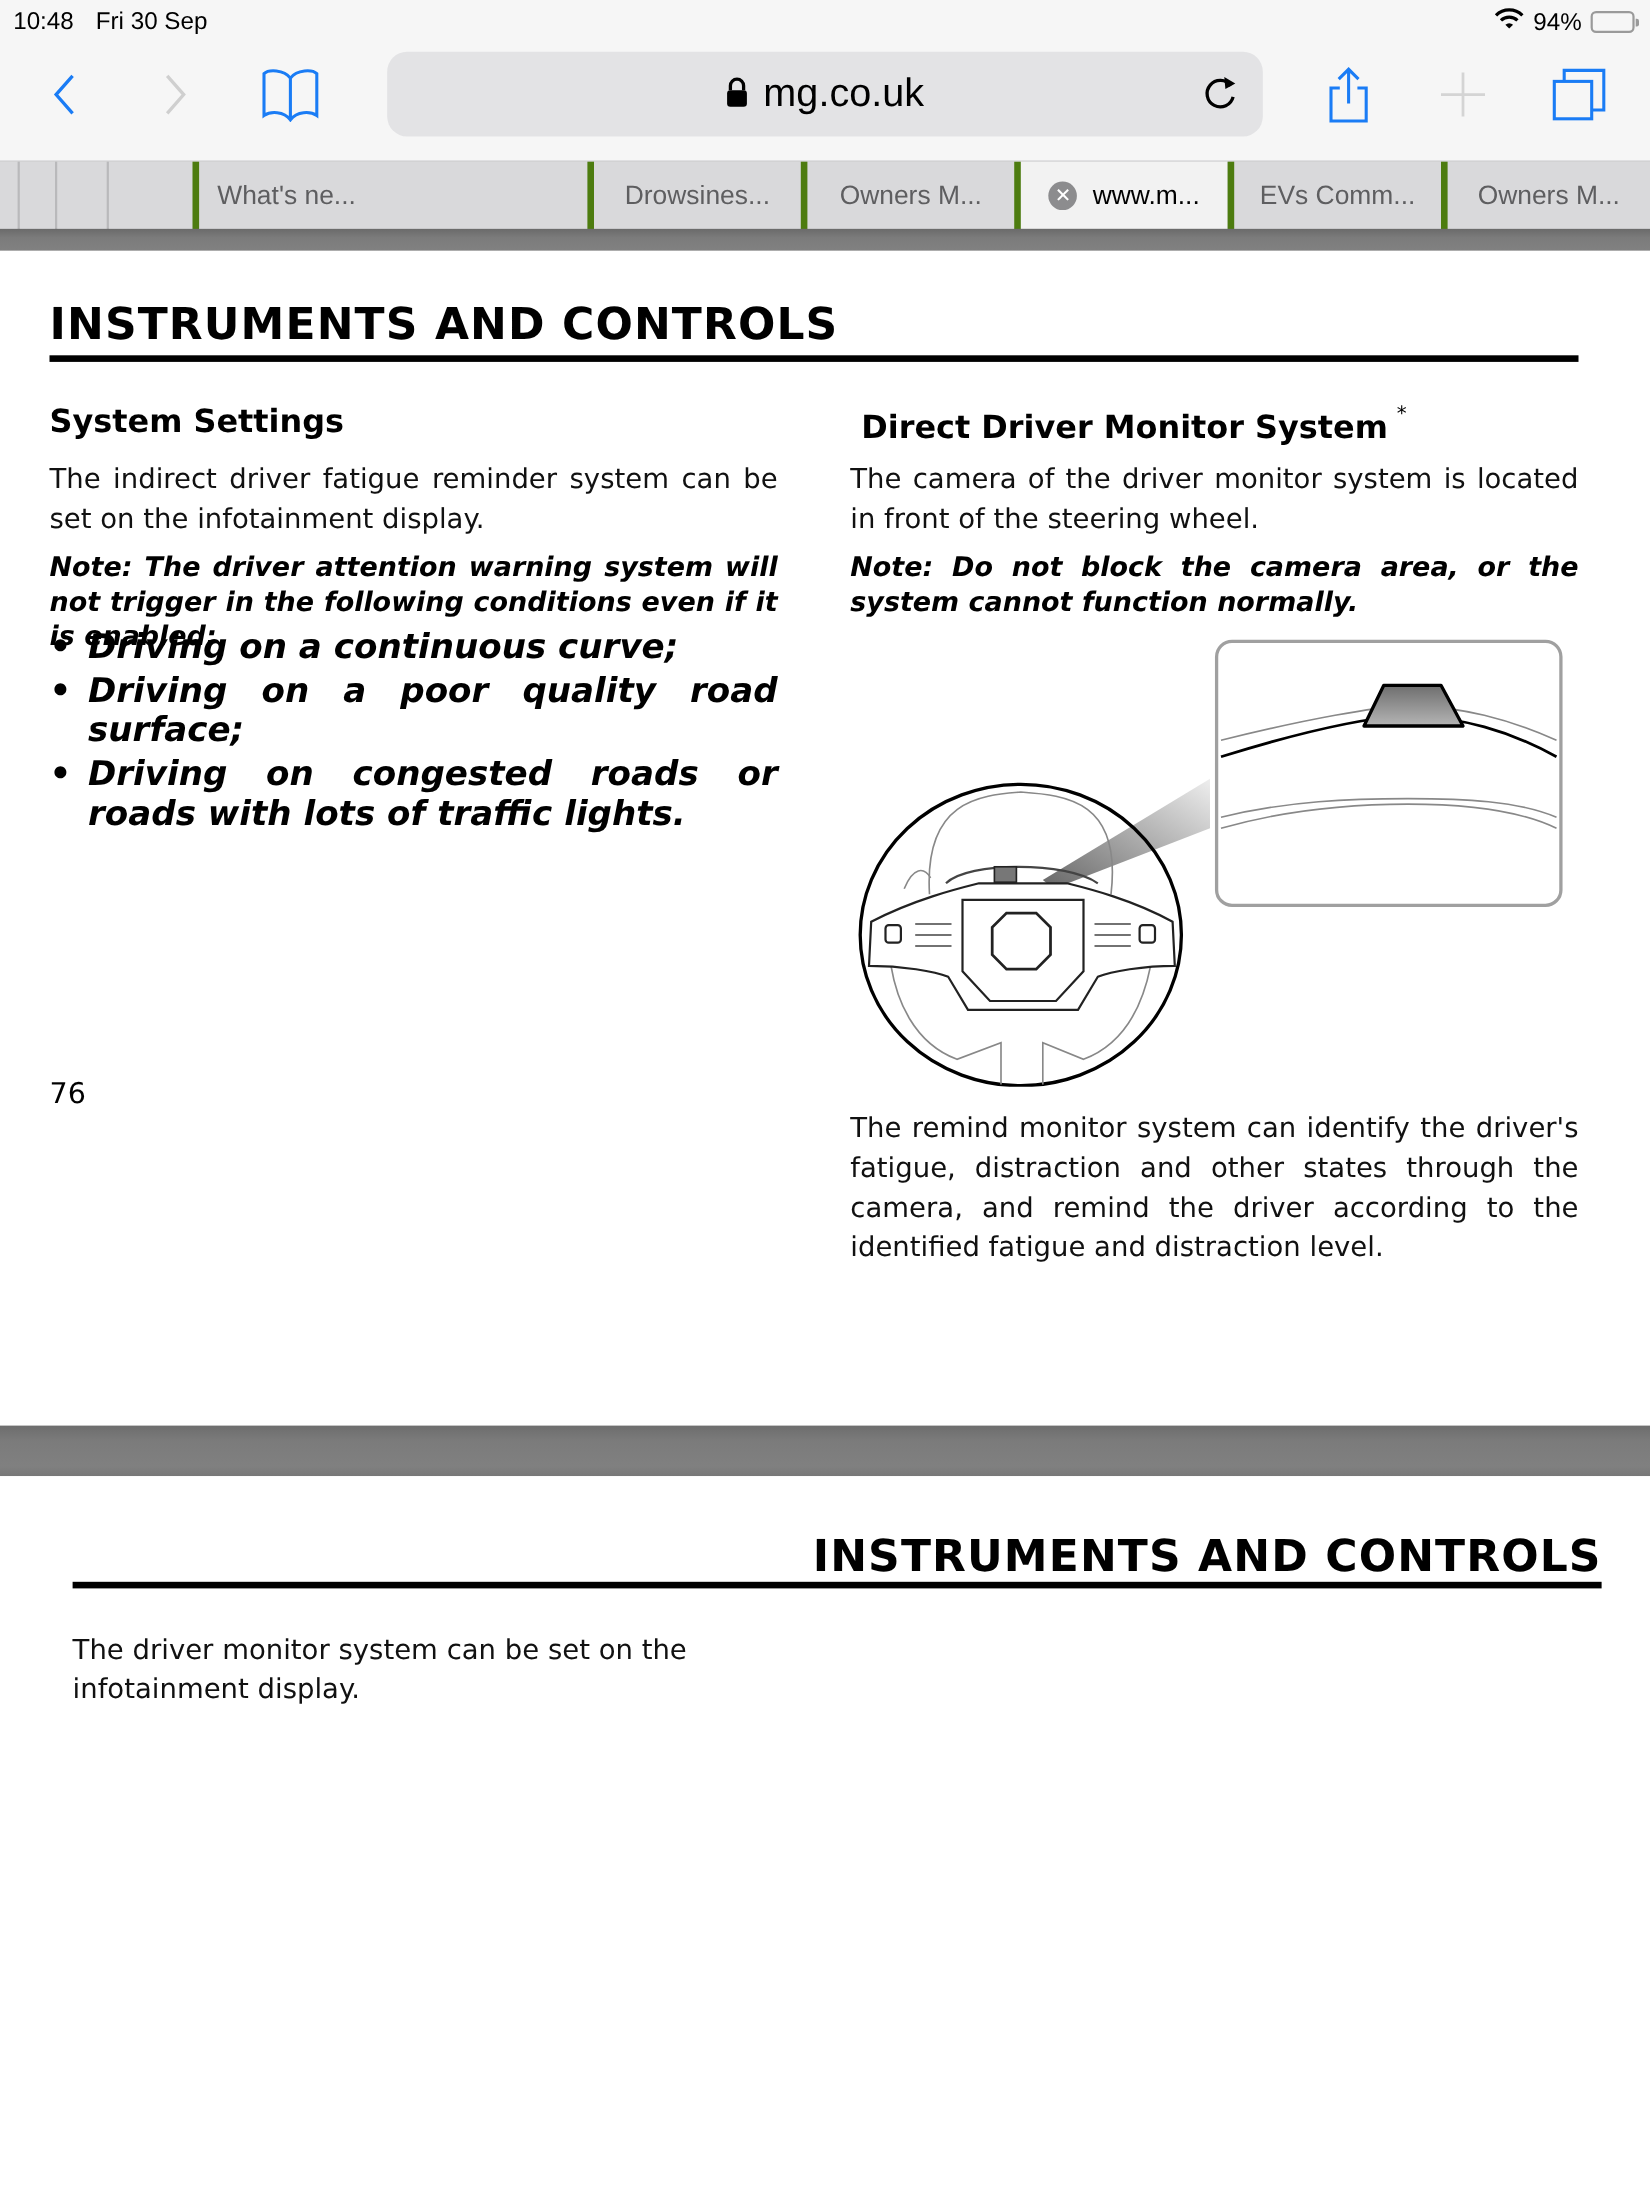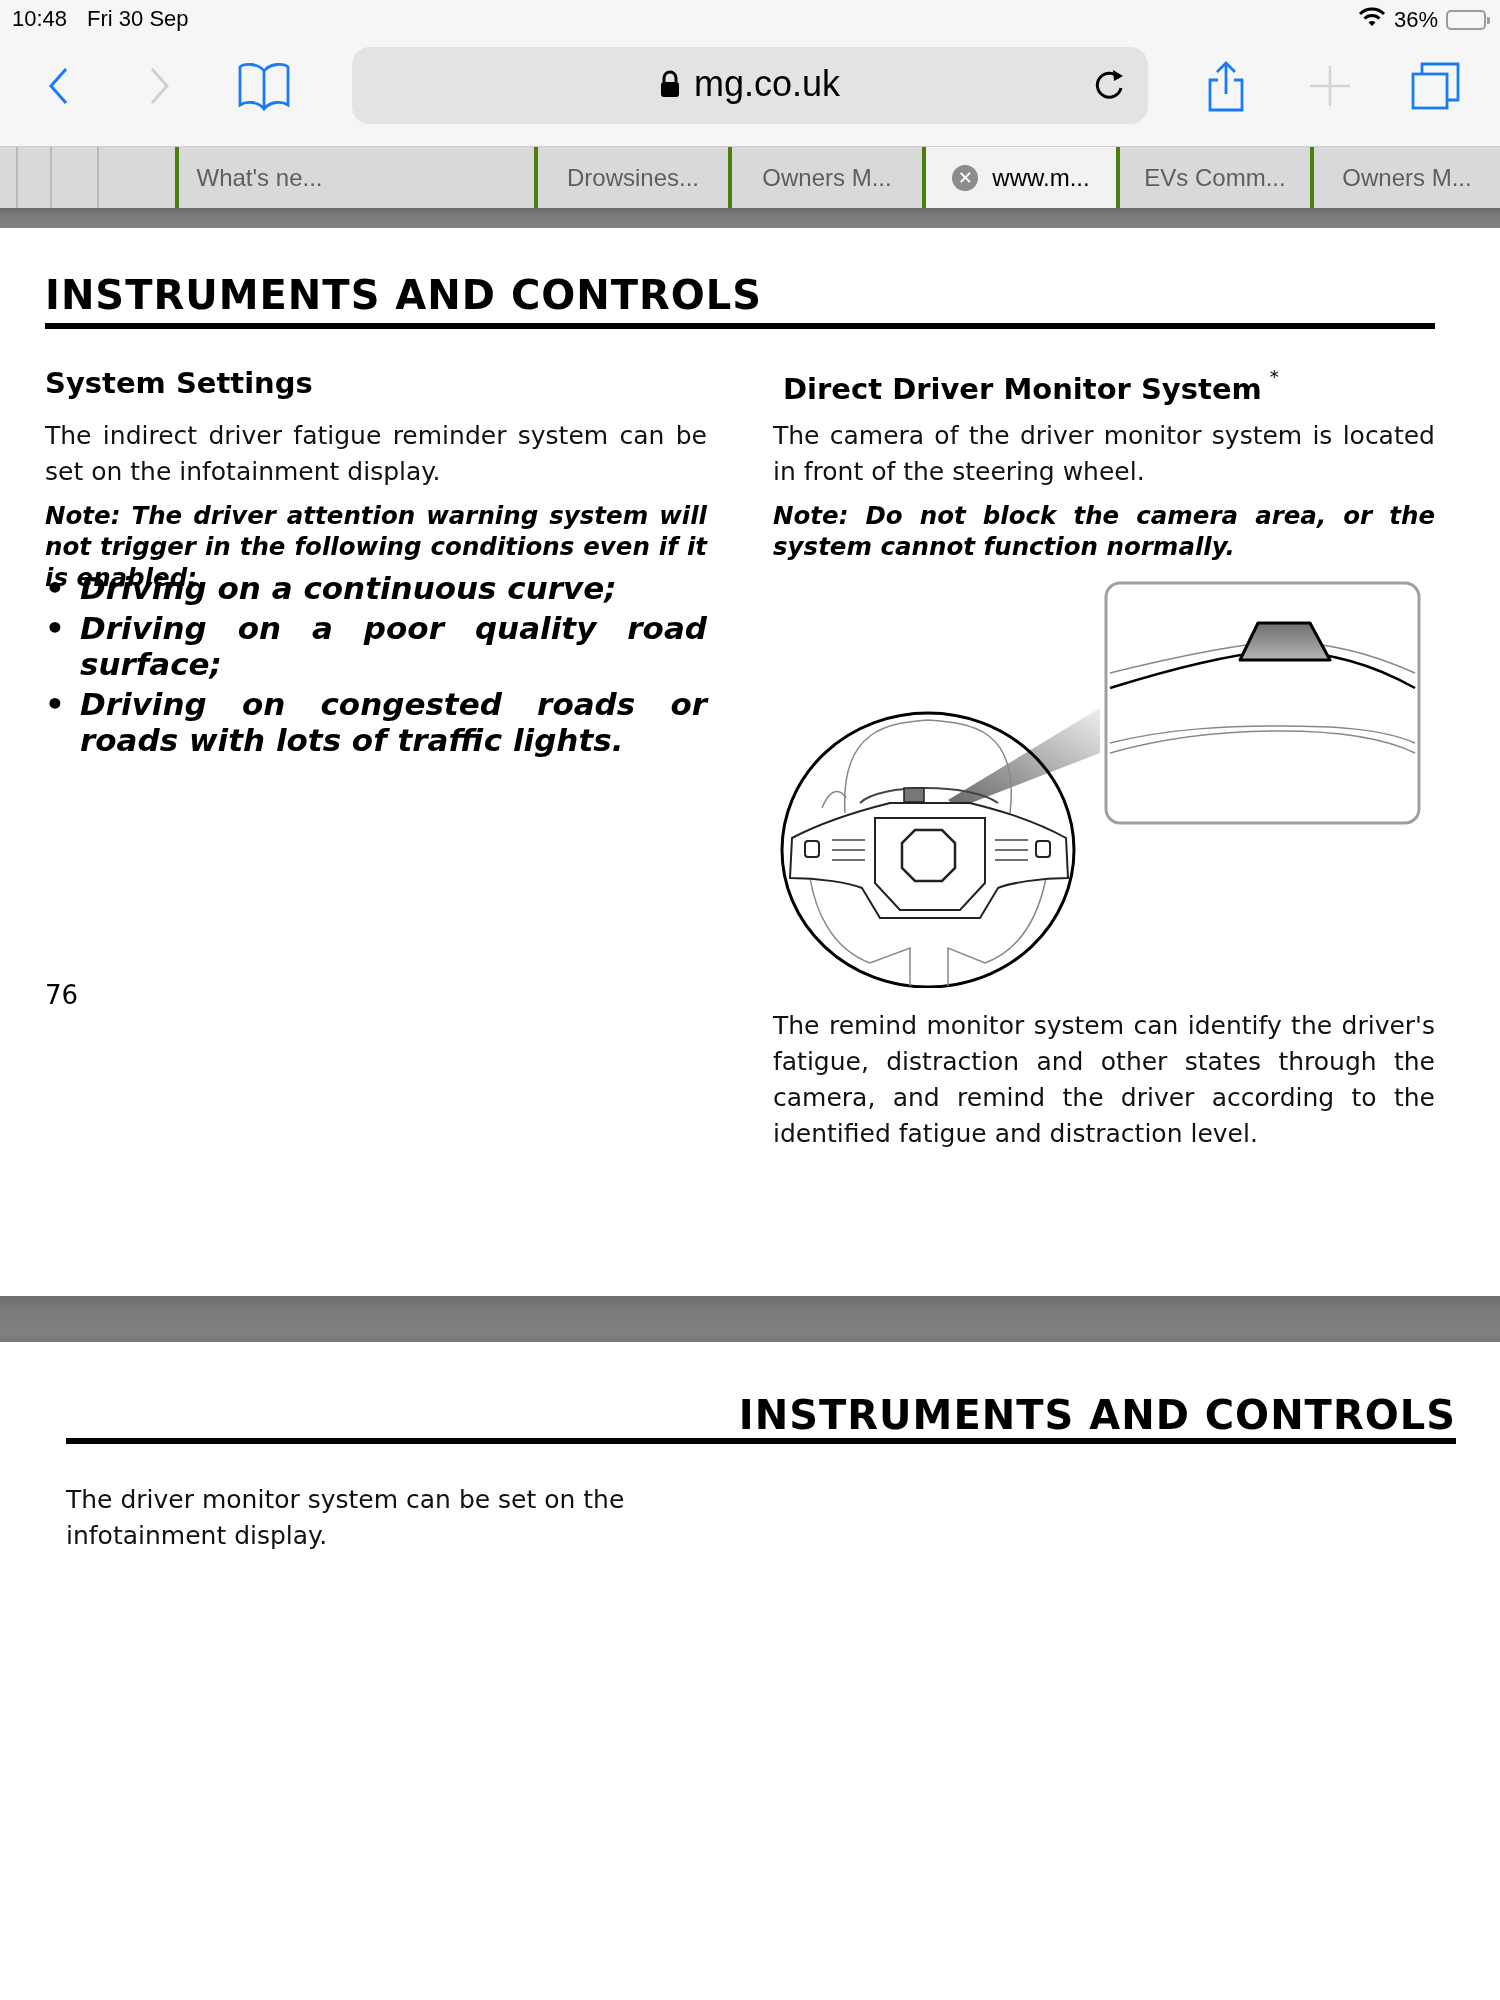--- a/index.html
+++ b/index.html
@@ -17,21 +17,21 @@
 
   .toolbar { position: absolute; left: 0; top: 44px; width: 1500px; height: 84px; }
   .tb-btn { position: absolute; top: 12px; width: 60px; height: 60px; display: flex; align-items: center; justify-content: center; }
   .address-bar { position: absolute; left: 352px; top: 3px; width: 796px; height: 77px; background: #e3e3e5; border-radius: 18px; }
   .address-text { position: absolute; left: 0; right: 0; top: 16px; text-align: center; font-size: 36px; color: #000; display: flex; justify-content: center; align-items: center; gap: 14px; }
   .reload { position: absolute; right: 14px; top: 12px; width: 50px; height: 50px; display: flex; align-items: center; justify-content: center; }
 
   
   .tabstrip { position: absolute; left: 0; top: 146px; width: 1500px; height: 62px; background: #d9d9db; border-top: 1px solid #cfcfd1; }
   .stack-edge { position: absolute; top: 0; height: 62px; border-left: 2px solid #b9b9bb; }
-  .tab { position: absolute; top: 0; height: 62px; border-left: 4px solid #4d7c0f; display: flex; align-items: center; justify-content: center; font-size: 24px; color: #5e5e60; white-space: nowrap; }
+  .tab { position: absolute; top: 0; height: 62px; border-left: 6px solid #4d7c0f; display: flex; align-items: center; justify-content: center; font-size: 24px; color: #5e5e60; white-space: nowrap; }
   .tab.active { background: #f2f2f2; color: #000; }
   .tab-close { width: 26px; height: 26px; border-radius: 50%; background: #8c8c8e; color: #fff; font-size: 18px; line-height: 26px; text-align: center; margin-right: 14px; }
   .tab-bottom { position: absolute; left: 0; top: 208px; width: 1500px; height: 20px; background: linear-gradient(#6a6a6a, #7b7b7b 40%, #818181); }
 
   
   .page { position: absolute; left: 0; width: 1500px; background: #fff; }
   .chapter-title { position: absolute; font-family: "DejaVu Sans", sans-serif; font-weight: bold; font-size: 40px; letter-spacing: 1px; color: #000; }
   .rule { position: absolute; height: 6px; background: #000; }
   .h2 { position: absolute; font-family: "DejaVu Sans", sans-serif; font-weight: bold; font-size: 29px; }
   .para { position: absolute; font-family: "DejaVu Sans", sans-serif; font-size: 25px; line-height: 36px; text-align: justify; color: #111; }
@@ -55,21 +55,21 @@
       <span>Fri 30 Sep</span>
     </div>
     <div class="status-right">
       <span>
         <svg width="28" height="22" viewBox="0 0 28 22">
             <path d="M2 8 A17 17 0 0 1 26 8" stroke="#000" stroke-width="3" fill="none"></path>
             <path d="M6.5 12.5 A11 11 0 0 1 21.5 12.5" stroke="#000" stroke-width="3" fill="none"></path>
             <path d="M14 20 L10.5 16.5 A5 5 0 0 1 17.5 16.5 Z" fill="#000"></path>
           </svg>
       </span>
-      <span>36%</span>
+      <span>94%</span>
       <span class="battery"><span class="fill"></span></span>
     </div>
   </div>
 
   <div class="toolbar">
     <div class="tb-btn" style="left:28px;">
       <svg width="24" height="40" viewBox="0 0 24 40">
           <path d="M20 3 L5 20 L20 37" stroke="#1a7cf5" stroke-width="3" fill="none"></path>
         </svg>
     </div>

